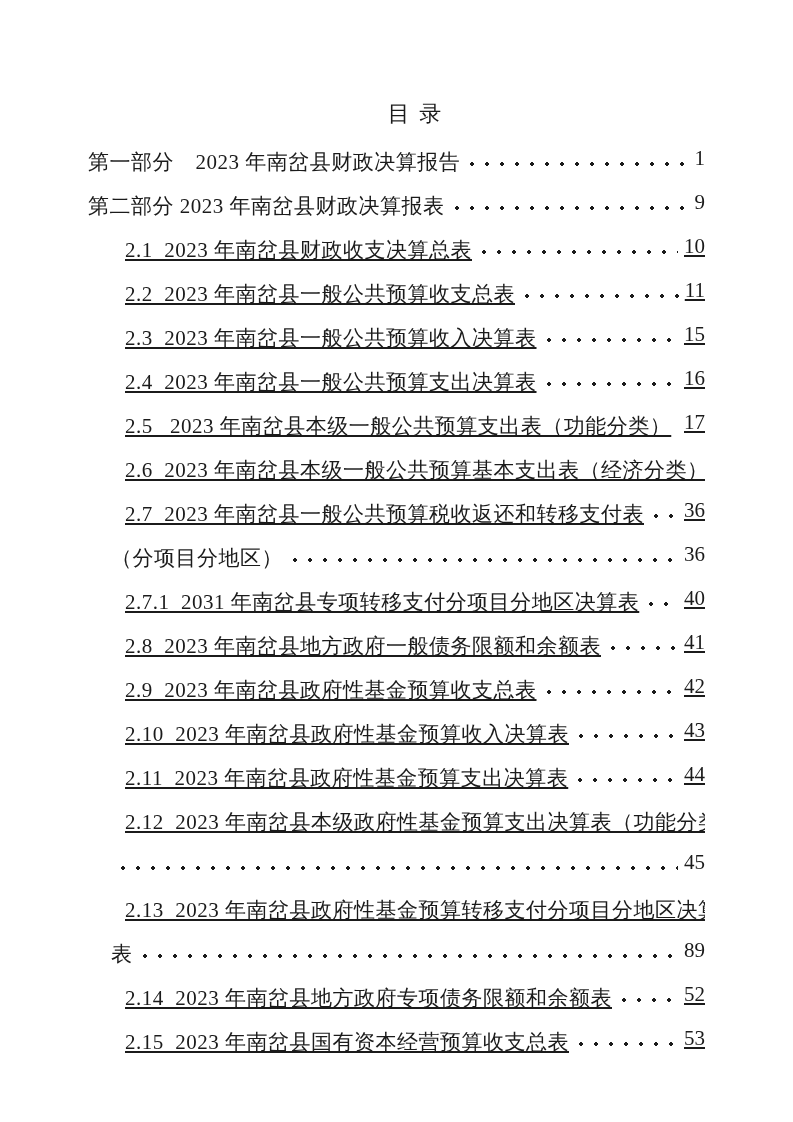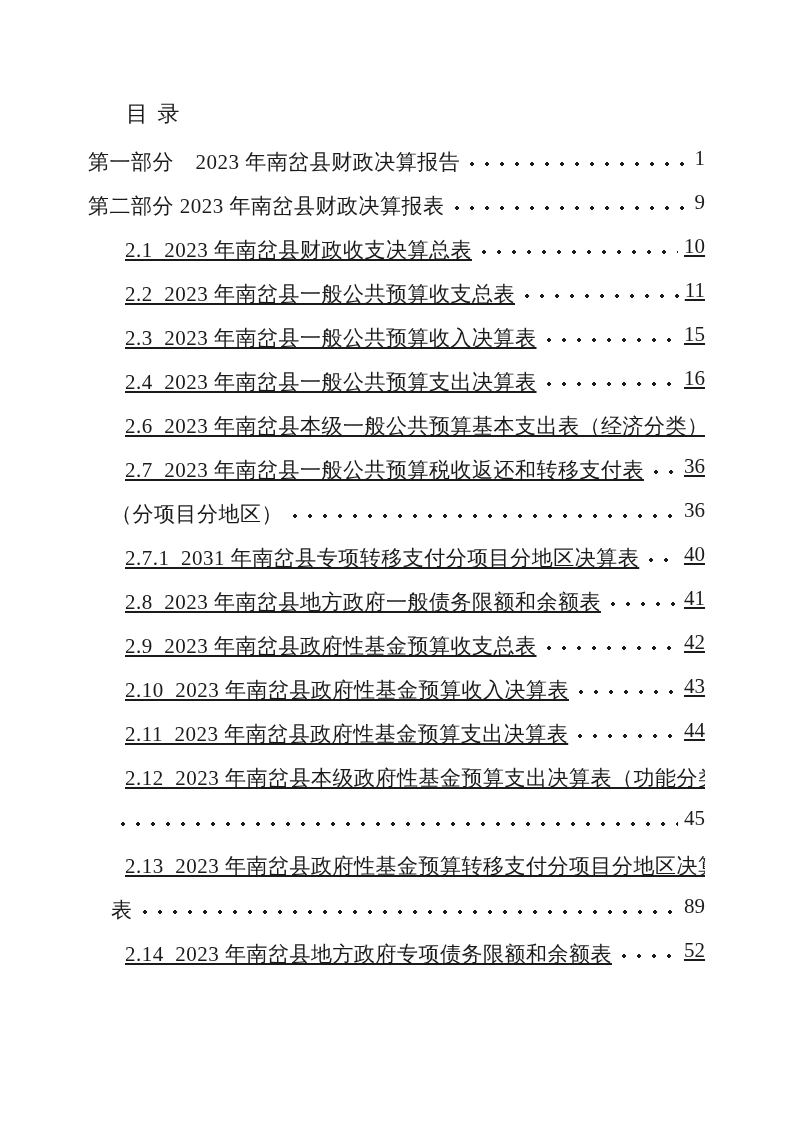--- a/index.html
+++ b/index.html
@@ -14,21 +14,21 @@
     position: relative;
     width: 793px;
     height: 1122px;
     background: #ffffff;
     overflow: hidden;
     padding: 92px 88px 0 88px;
   }
   .toc-title {
     height: 44px;
     line-height: 44px;
-    text-align: left;
+    text-align: center;
     text-indent: 38px;
     font-size: 22px;
     letter-spacing: 2px;
     white-space: pre;
   }
   .row {
     display: flex;
     align-items: center;
     height: 44px;
     font-size: 21px;
@@ -99,20 +99,25 @@
     <div class="dots"></div>
     <span class="pg">15</span>
   </div>
 
   <div class="row l2">
     <span class="txt">2.4  2023 年南岔县一般公共预算支出决算表</span>
     <div class="dots"></div>
     <span class="pg">16</span>
   </div>
 
+  <div class="row l2">
+    <span class="txt">2.5   2023 年南岔县本级一般公共预算支出表（功能分类）</span>
+    <div class="dots"></div>
+    <span class="pg">17</span>
+  </div>
 
   <div class="row l2">
     <span class="txt">2.6  2023 年南岔县本级一般公共预算基本支出表（经济分类）</span>
     <div class="dots"></div>
     
   </div>
 
   <div class="row l2">
     <span class="txt">2.7  2023 年南岔县一般公共预算税收返还和转移支付表</span>
     <div class="dots"></div>
@@ -178,14 +183,19 @@
     <div class="dots"></div>
     <span class="pg">89</span>
   </div>
 
   <div class="row l2">
     <span class="txt">2.14  2023 年南岔县地方政府专项债务限额和余额表</span>
     <div class="dots"></div>
     <span class="pg">52</span>
   </div>
 
+  <div class="row l2">
+    <span class="txt">2.15  2023 年南岔县国有资本经营预算收支总表</span>
+    <div class="dots"></div>
+    <span class="pg">53</span>
+  </div>
 
 </div>
 
 </body></html>

